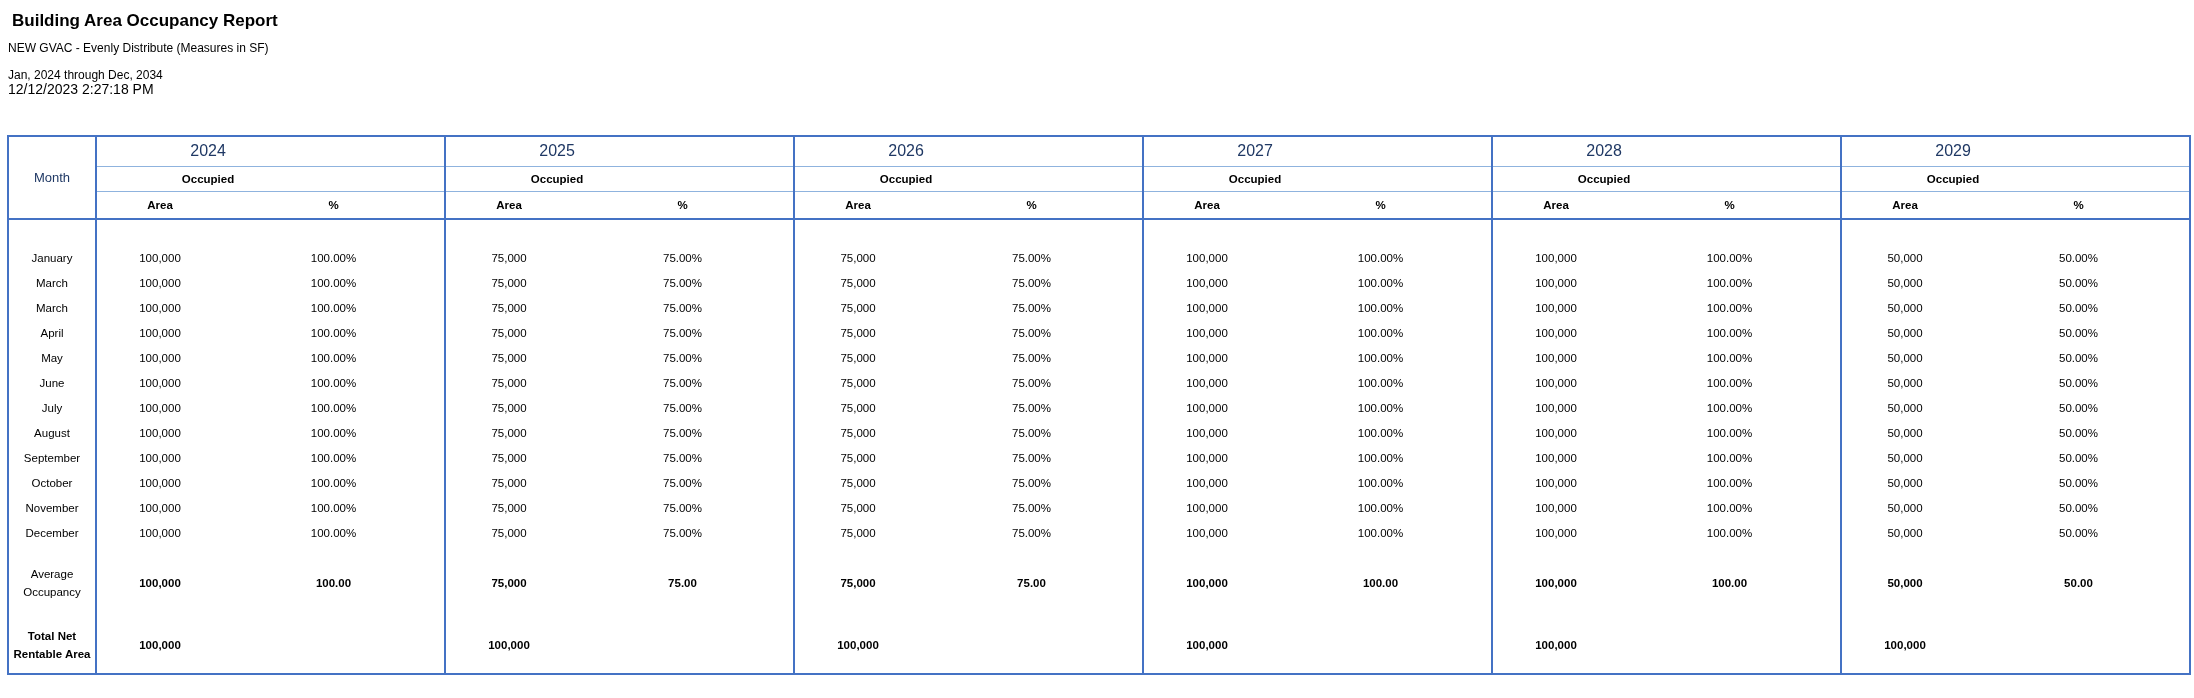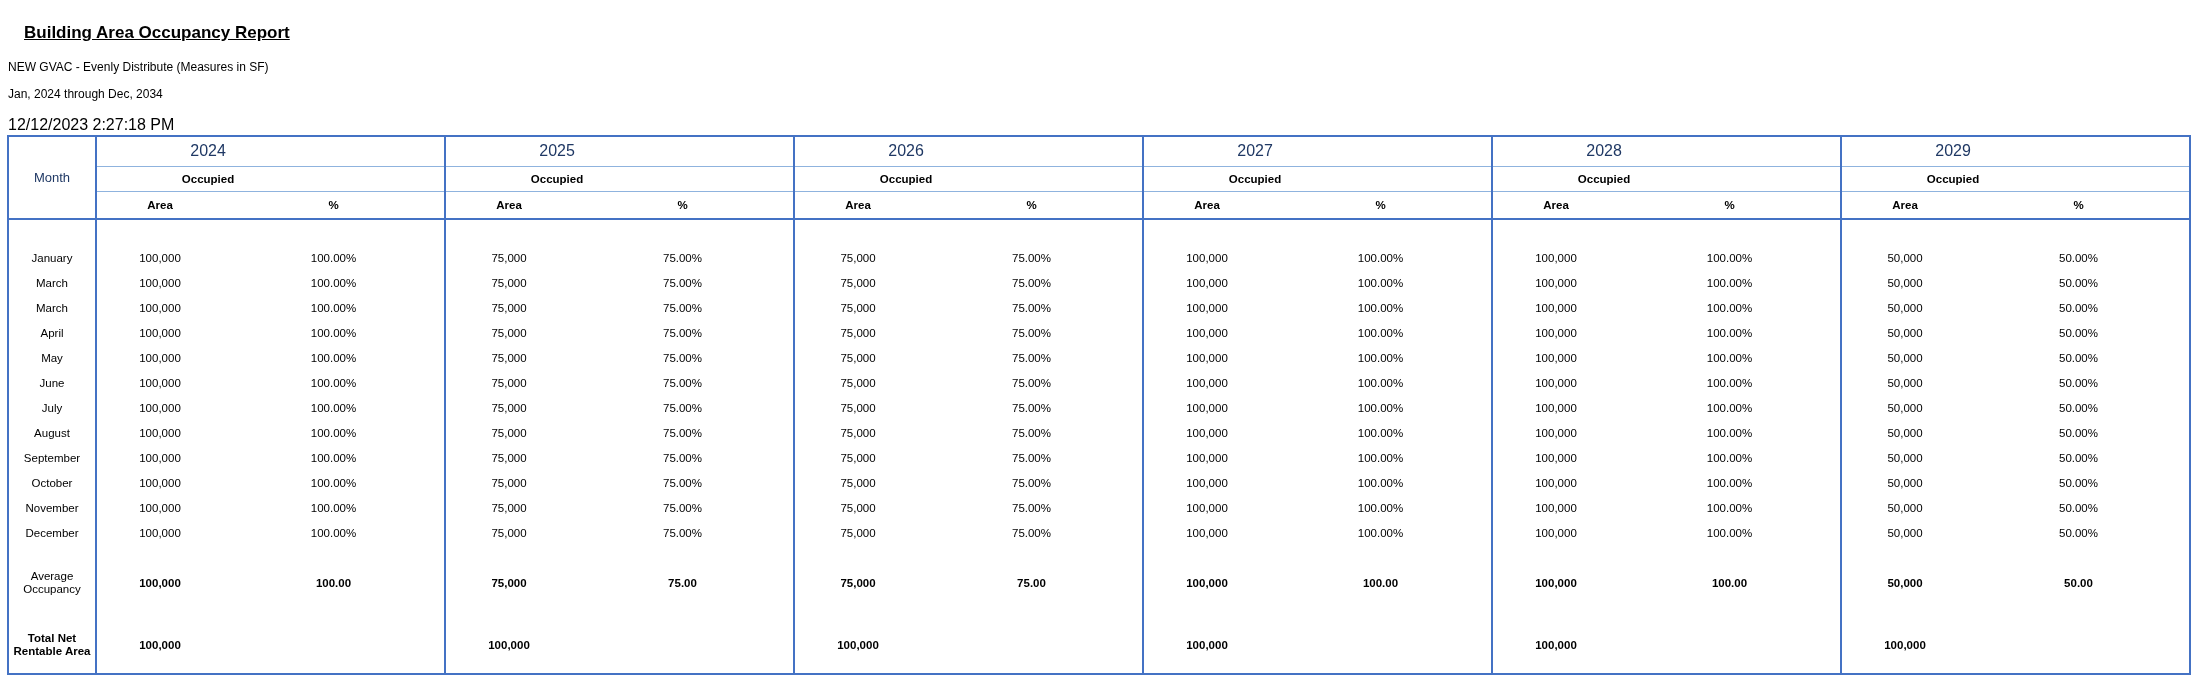--- a/index.html
+++ b/index.html
@@ -1,24 +1,24 @@
 <!DOCTYPE html>
 <html><head>
 <meta charset="utf-8">
 <style>
   html,body{margin:0;padding:0;background:#ffffff;}
   body{width:2194px;height:698px;font-family:"Liberation Sans",sans-serif;color:#000;}
   .page{position:relative;width:2194px;height:698px;background:#fff;overflow:hidden;}
 
   
   .report-header{position:absolute;left:8px;top:6px;}
-  .report-title{font-size:17px;font-weight:bold;margin:16px;line-height:22px;color:#000;text-decoration:underline;}
+  .report-title{font-size:17px;font-weight:bold;margin:4px;line-height:22px;color:#000;}
   .report-sub{font-size:12px;line-height:14px;margin-top:9px;}
   .report-range{font-size:12px;line-height:14px;margin-top:13px;}
-  .report-ts{font-size:16px;line-height:14px;margin-top:17px;}
+  .report-ts{font-size:14px;line-height:14px;margin-top:0;}
 
   
   table.report{position:absolute;left:7px;top:135px;width:2182px;
     border-collapse:collapse;table-layout:fixed;
     border:2px solid #4472C4;}
   col.c-month{width:88px;}
   col.c-area{width:127px;}
   col.c-pct{width:222px;}
 
   th,td{padding:0;margin:0;font-size:11.5px;font-weight:normal;
@@ -37,21 +37,21 @@
   th.meas-h{border-bottom:2px solid #4472C4;font-weight:bold;font-size:11.5px;margin-top:16px;}
   .yoff{width:64%;text-align:center;color:#1F3864;font-size:16px;}
   .ooff{width:64%;text-align:center;font-weight:bold;font-size:11.5px;color:#000;}
 
   
   tr.mrow{height:25px;}
   .num{font-size:11.5px;}
   .bold{font-weight:bold;}
   tr.avg-row{height:44px;}
   tr.total-row{height:57px;}
-  td.wrap{white-space:normal;line-height:13px;padding:0 4px;}
+  td.wrap{white-space:normal;line-height:18px;padding:0 4px;}
   td.total-lab{font-weight:bold;}
 </style>
 </head>
 <body>
 
 <div class="page">
 
   <div class="report-header">
     <h1 class="report-title">Building Area Occupancy Report</h1>
     <div class="report-sub">NEW GVAC - Evenly Distribute (Measures in SF)</div>

